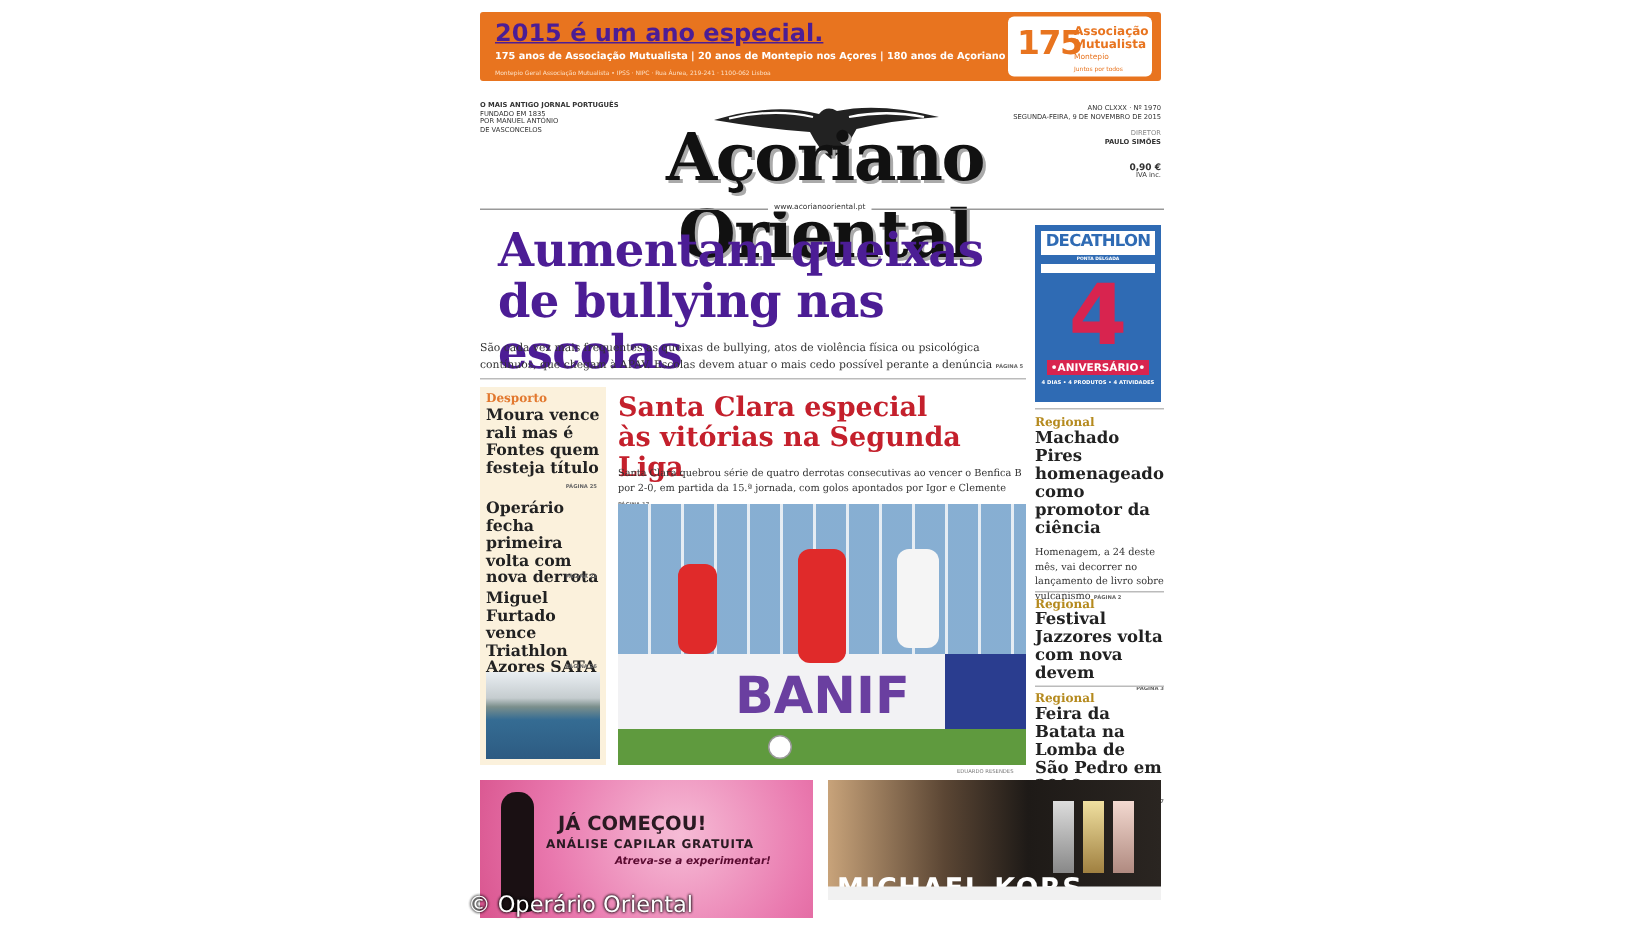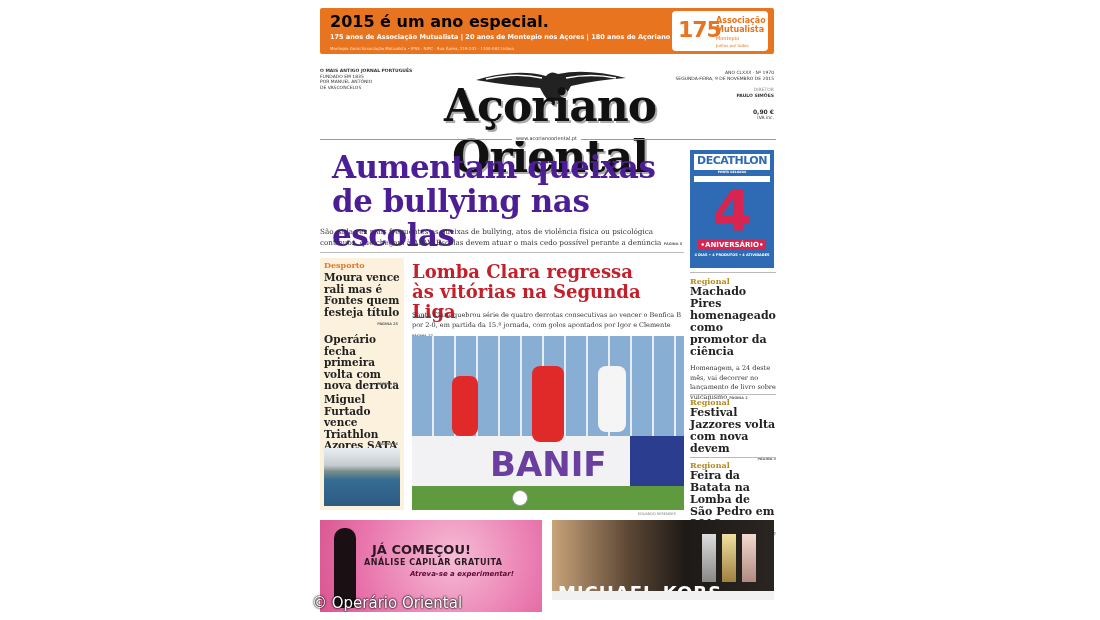--- a/index.html
+++ b/index.html
@@ -1,19 +1,19 @@
 <!DOCTYPE html>
 <html><head>
 <meta charset="utf-8">
 <style>
   html,body{margin:0;padding:0;background:#fff;}
   body{width:1100px;height:620px;position:relative;overflow:hidden;font-family:"DejaVu Serif",serif;color:#222;}
   .page{position:absolute;left:316px;top:4px;width:466px;height:612px;background:#fff;}
   .ad-top{position:absolute;left:4px;top:4px;width:454px;height:46px;background:#e8741f;border-radius:2px;}
-  .ad-top .h{position:absolute;left:10px;top:4px;color:#000000;font:bold 16px "DejaVu Sans",sans-serif;}
+  .ad-top .h{position:absolute;left:10px;top:4px;color:#4c1d95;font:bold 16px "DejaVu Sans",sans-serif;text-decoration:underline;}
   .ad-top .s{position:absolute;left:10px;top:25px;color:#fff;font:bold 6.5px "DejaVu Sans",sans-serif;white-space:nowrap;}
   .ad-top .f{position:absolute;left:10px;top:38px;color:#fde0c4;font:4px "DejaVu Sans",sans-serif;white-space:nowrap;}
   .ad-top .logo{position:absolute;right:6px;top:3px;width:96px;height:40px;background:#fff;border-radius:4px;}
   .ad-top .logo .n{position:absolute;left:6px;top:6px;color:#e8741f;font:bold 22px "DejaVu Sans",sans-serif;letter-spacing:-1px;}
   .ad-top .logo .t{position:absolute;left:44px;top:5px;color:#e8741f;font:bold 8px "DejaVu Sans",sans-serif;line-height:9px;}
   .ad-top .logo .m{position:absolute;left:44px;top:24px;color:#e8741f;font:5px "DejaVu Sans",sans-serif;}
   .ad-top .logo .c{position:absolute;left:44px;top:32px;color:#e8741f;font:4px "DejaVu Sans",sans-serif;}
   .mast-left{position:absolute;left:4px;top:64px;font:bold 4.5px "DejaVu Sans",sans-serif;color:#333;line-height:5.5px;}
   .mast-left span{display:block;font-weight:normal;}
   .mast-right{position:absolute;right:8px;top:66px;text-align:right;font:4.5px "DejaVu Sans",sans-serif;color:#333;line-height:6px;}
@@ -124,21 +124,21 @@
     <div class="it" style="top:14px">Moura vence rali mas é Fontes quem festeja título</div>
     <div class="pg" style="top:64px">PÁGINA 25</div>
     <div class="it" style="top:76px">Operário fecha primeira volta com nova derrota</div>
     <div class="pg" style="top:124px">PÁGINA 21</div>
     <div class="it" style="top:136px">Miguel Furtado vence Triathlon Azores SATA</div>
     <div class="pg" style="top:184px">PÁGINA 26</div>
     <div class="photo"></div>
   </div>
 
   <div class="main-h">
-    <div>Lomba Clara regressa</div>
+    <div>Santa Clara especial</div>
     <div>às vitórias na Segunda Liga</div>
   </div>
   <div class="main-lead">
     <span>Santa Clara quebrou série de quatro derrotas consecutivas ao vencer o Benfica B por 2-0, em partida da 15.ª jornada, com golos apontados por Igor e Clemente</span> <span class="pg">PÁGINA 17</span>
   </div>
 
   <div class="photo-main">
     <div style="position:absolute;left:0;top:0;width:272px;height:100px;background:repeating-linear-gradient(90deg,#7fa9cf 0 20px,#e8eef4 20px 22px);opacity:.9"></div>
     <div style="position:absolute;left:0;top:100px;width:272px;height:50px;background:#f2f2f4;"></div>
     <div style="position:absolute;left:78px;top:108px;font:bold 34px 'DejaVu Sans',sans-serif;color:#6a3fa0;text-align:right;">BANIF</div>

